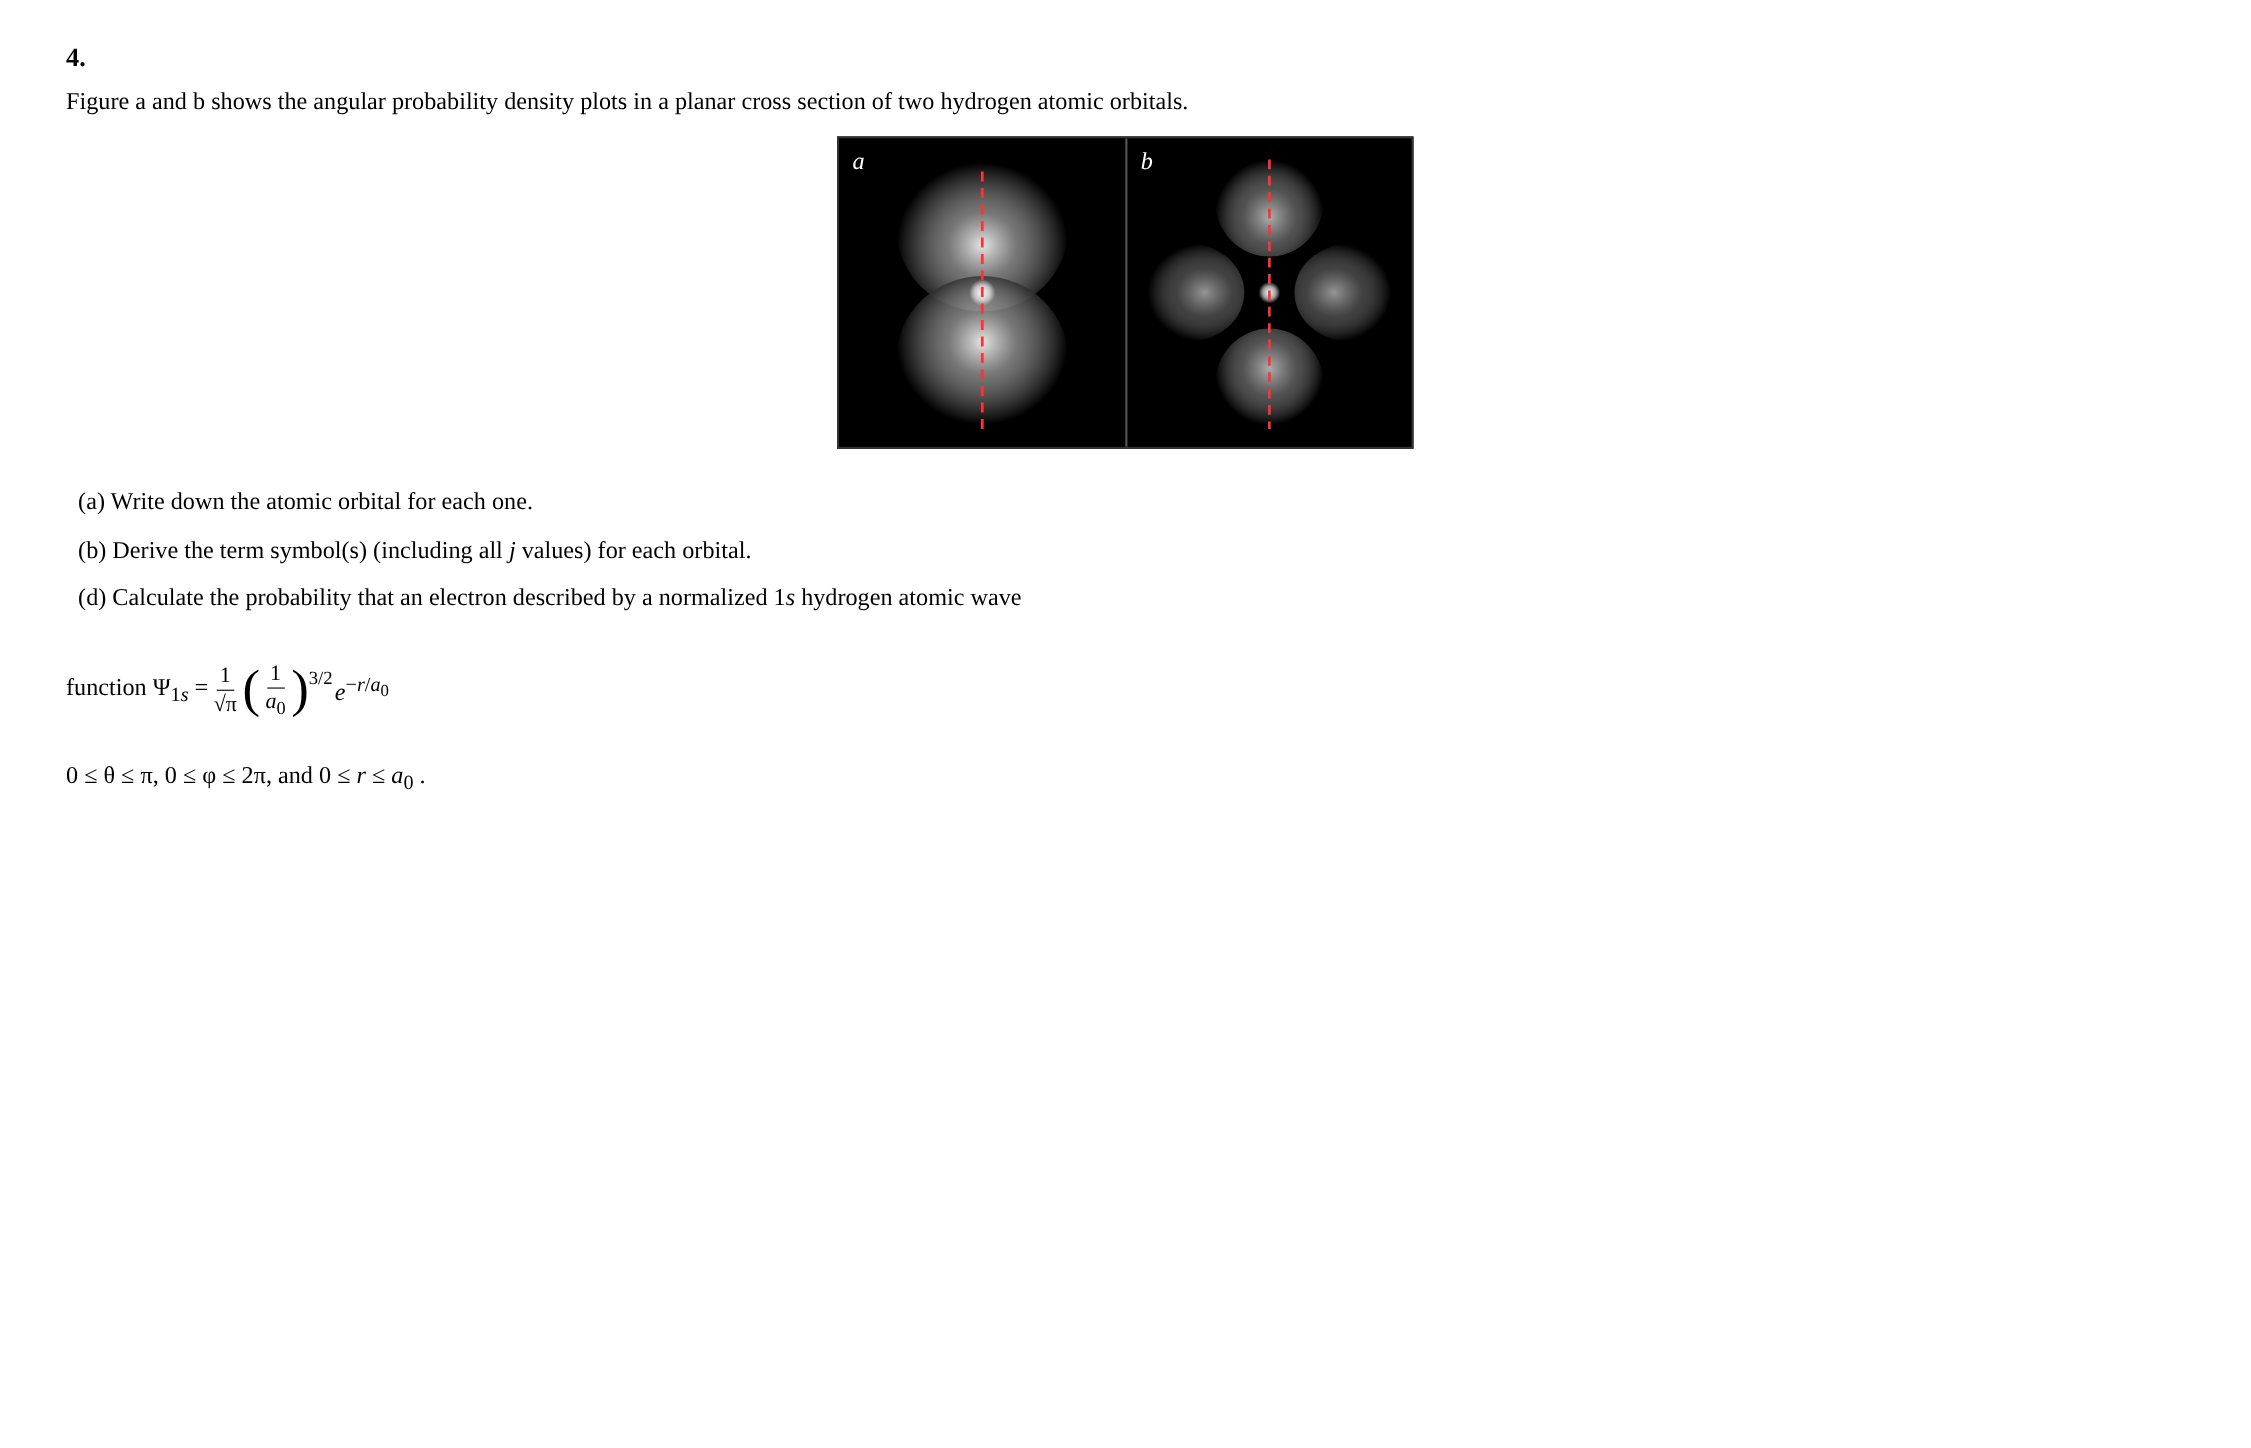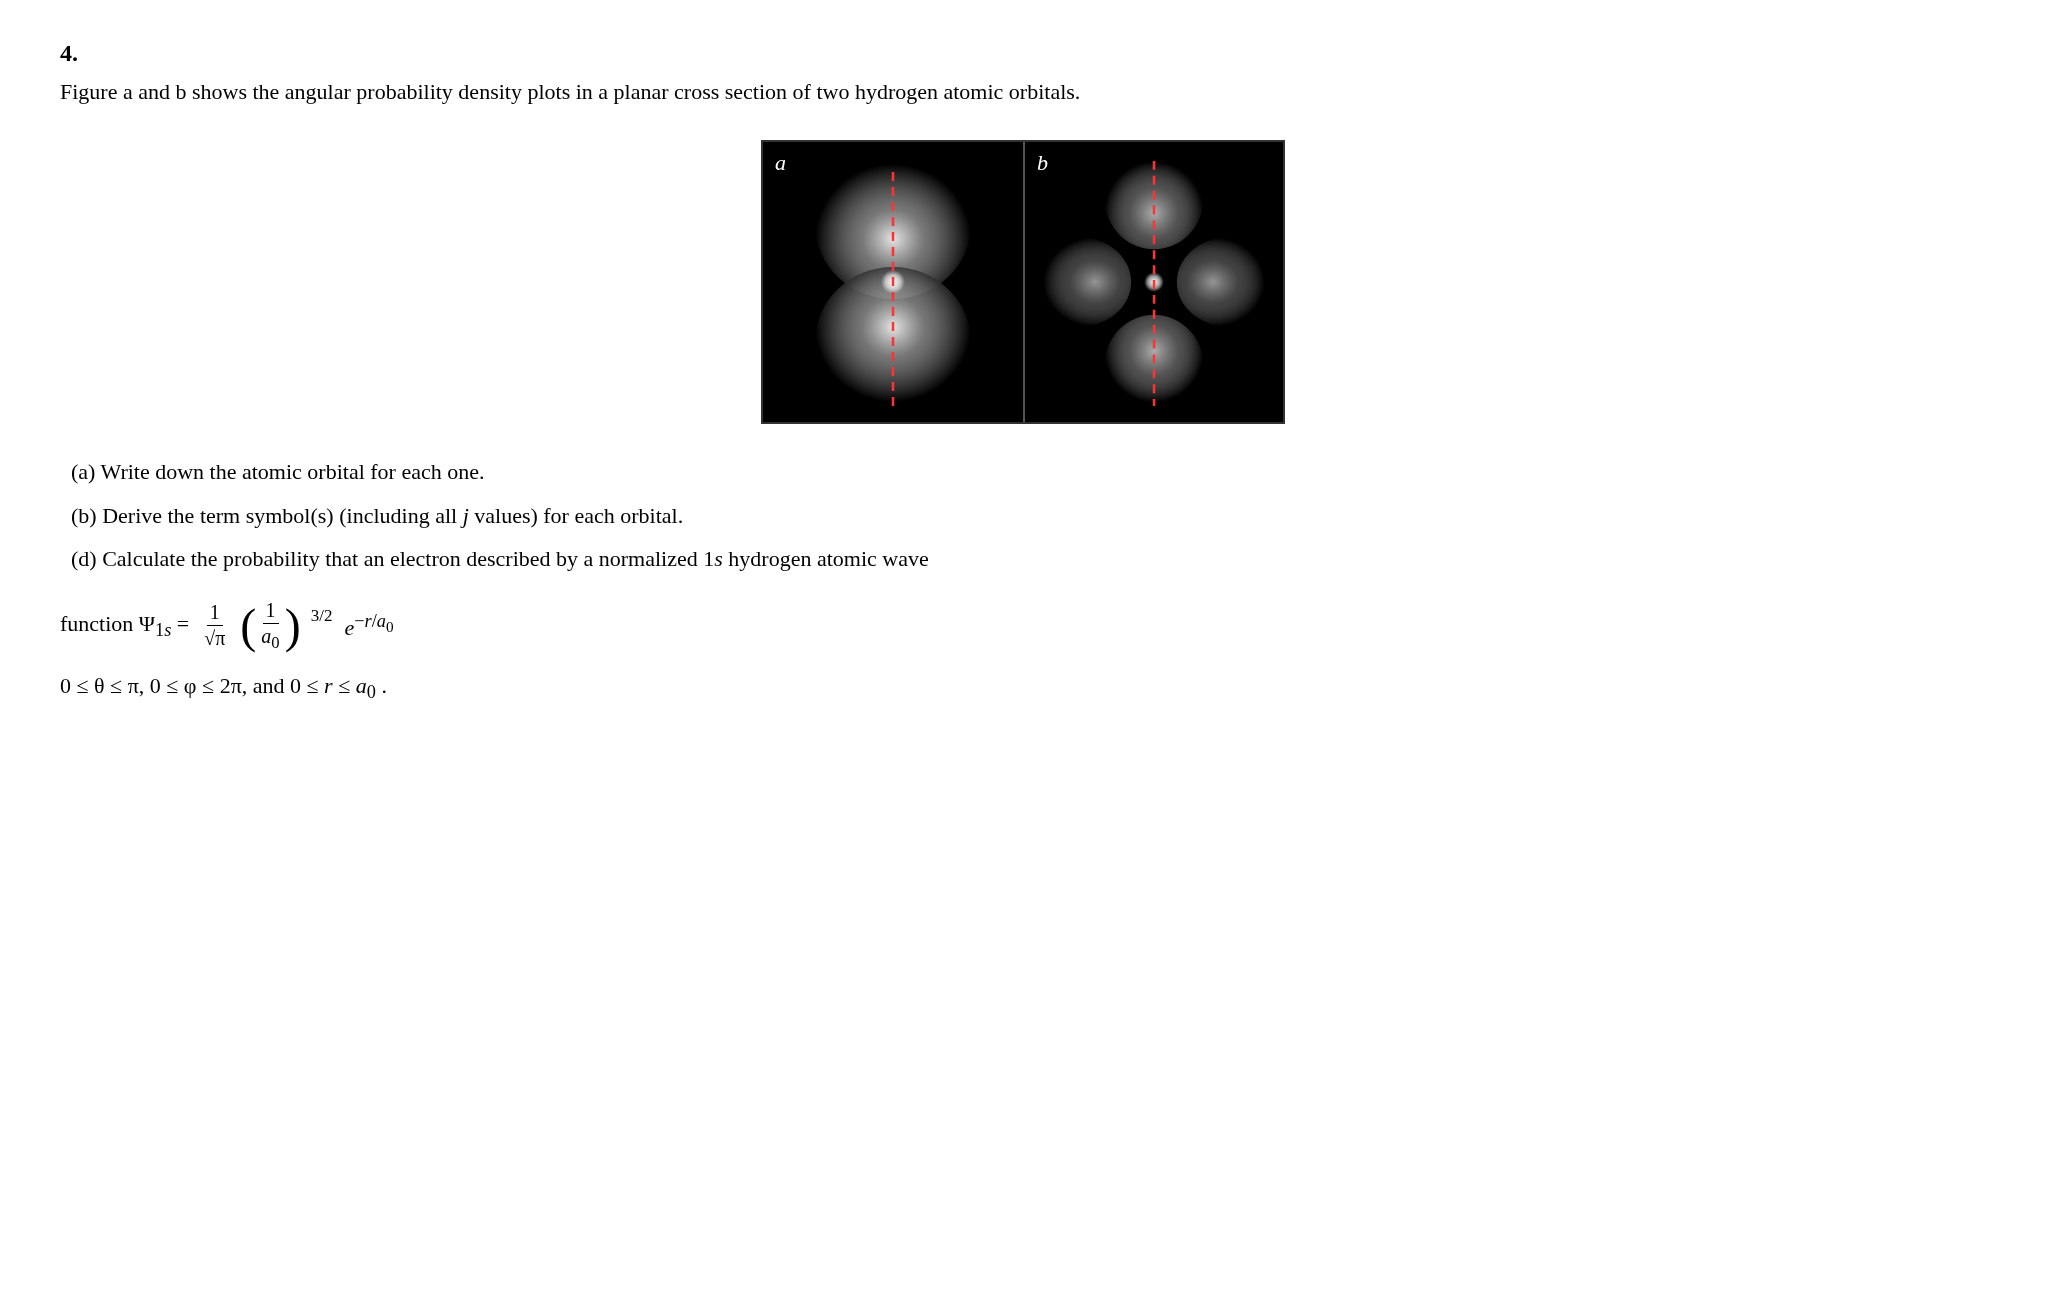--- a/index.html
+++ b/index.html
@@ -12,21 +12,21 @@
       max-width: 2046px;
     }
     .question-number {
       font-weight: bold;
       font-size: 24px;
       margin-bottom: 8px;
     }
     .question-text {
       font-size: 22px;
       line-height: 1.5;
-      margin-bottom: 32px;
+      margin-bottom: 16px;
     }
     .images-container {
       display: flex;
       justify-content: center;
       margin-bottom: 28px;
     }
     .orbital-images {
       display: flex;
       border: 2px solid #333;
       background: #000;
@@ -55,22 +55,21 @@
       line-height: 1.8;
       margin-bottom: 16px;
       margin-left: 11px;
     }
     .part-line {
       margin-bottom: 4px;
     }
     .math-formula-line {
       display: flex;
       align-items: center;
-      gap: 10px;
-      margin: 20px 0;
+      margin: 38px 0;
       flex-wrap: wrap;
     }
     .formula-text {
       font-size: 22px;
     }
     .fraction {
       display: inline-flex;
       flex-direction: column;
       align-items: center;
       vertical-align: middle;

